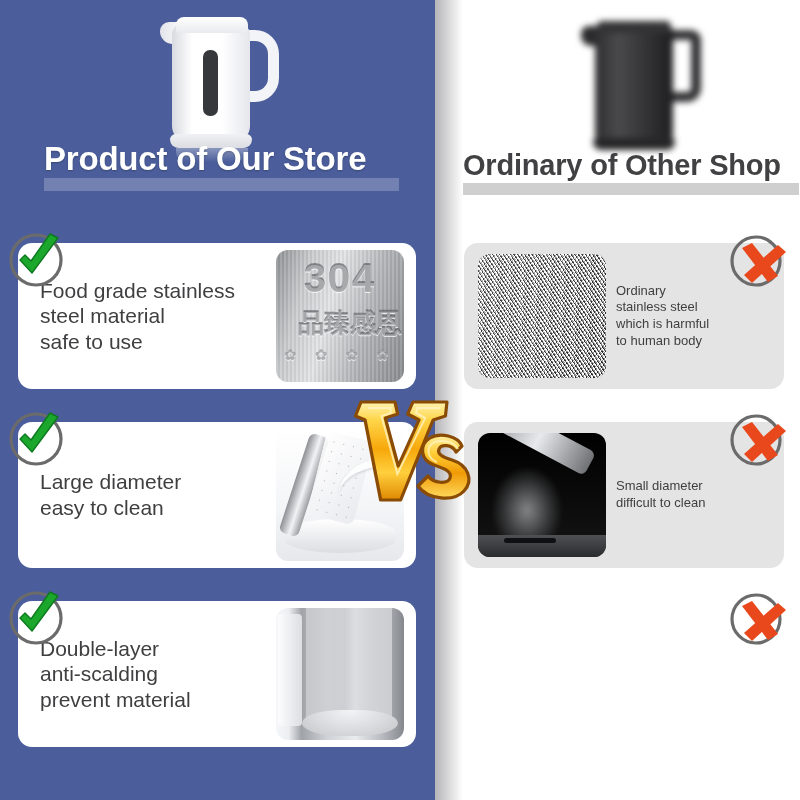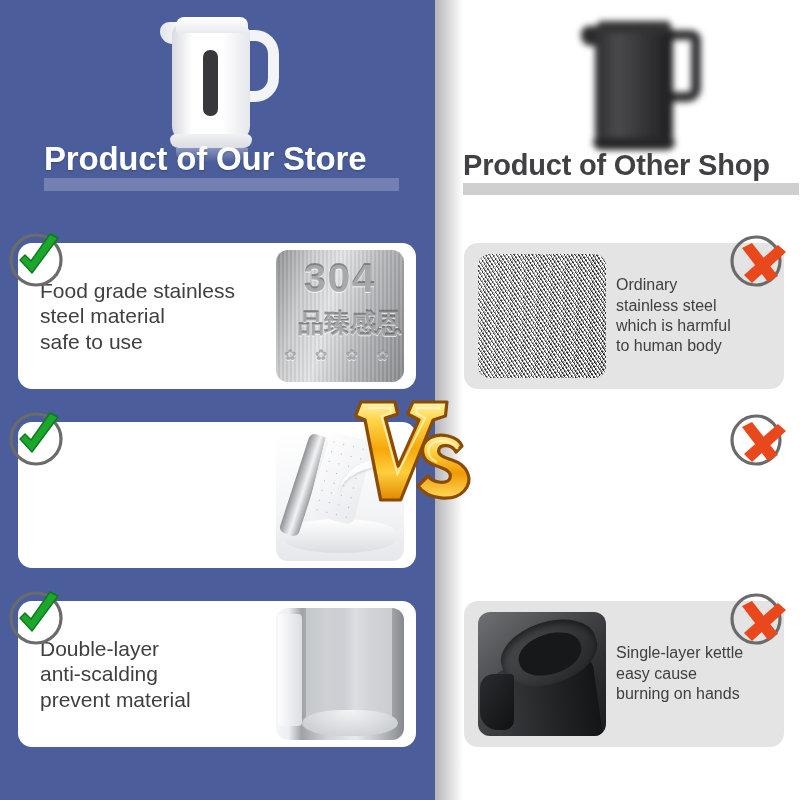--- a/index.html
+++ b/index.html
@@ -199,21 +199,21 @@
 
   .card-text {
     font-size: 21px;
     line-height: 1.22;
     color: #3f3f41;
     white-space: pre-line;
     flex: 0 0 auto;
   }
   .card-left .card-text { width: 215px; }
   .card-right .card-text {
-    font-size: 16px;
+    font-size: 13px;
     line-height: 1.28;
     width: 152px;
     margin-left: 10px;
   }
 
   
   .thumb {
     border-radius: 12px;
     overflow: hidden;
     flex: 0 0 auto;
@@ -471,36 +471,38 @@
     <div class="kettle-dark-handle"></div>
     <div class="kettle-dark-body"></div>
     <div class="kettle-dark-lid"></div>
     <div class="kettle-dark-base"></div>
   </div>
 
   <div class="heading-left-bar"></div>
   <div class="heading heading-left">Product of Our Store</div>
 
   <div class="heading-right-bar"></div>
-  <div class="heading heading-right">Product of Other Shop</div>
+  <div class="heading heading-right">Ordinary of Other Shop</div>
 
   <div class="card card-left card-r1">
     <div class="card-text">Food grade stainless
 steel material
 safe to use</div>
     <div class="thumb thumb-left">
       <div class="art-304">
         <div class="t-num">304</div>
         <div class="t-cjk">品臻感恩</div>
         <div class="t-stars">✿ ✿ ✿ ✿</div>
       </div>
     </div>
   </div>
 
   <div class="card card-left card-r2">
+    <div class="card-text">Large diameter
+easy to clean</div>
     <div class="thumb thumb-left">
       <div class="art-lid">
         <div class="lid-rim"></div>
         <div class="lid-arm"></div>
         <div class="lid-mesh"></div>
         <div class="lid-stream"></div>
       </div>
     </div>
   </div>
 
@@ -520,34 +522,33 @@
   <div class="card card-right card-r1">
     <div class="thumb thumb-right">
       <div class="art-rough"></div>
     </div>
     <div class="card-text">Ordinary
 stainless steel
 which is harmful
 to human body</div>
   </div>
 
-
-  <div class="card card-right card-r3">
+  <div class="card card-right card-r2">
     <div class="thumb thumb-right">
-      <div class="art-darkkettle">
-        <div class="dk-body"></div>
-        <div class="dk-rim"></div>
-        <div class="dk-inner"></div>
-        <div class="dk-spout"></div>
+      <div class="art-steam">
+        <div class="st-bar"></div>
+        <div class="st-cloud"></div>
+        <div class="st-base"></div>
+        <div class="st-slot"></div>
       </div>
     </div>
-    <div class="card-text">Single-layer kettle
-easy cause
-burning on hands</div>
-  </div>
+    <div class="card-text">Small diameter
+difficult to clean</div>
+  </div>
+
 
   <div class="status-icon icon-check-1">
     <svg viewBox="0 0 62 62" width="62" height="62">
       <circle cx="30" cy="30" r="25" fill="none" stroke="#6b6b6b" stroke-width="3.2"></circle>
       <path d="M14 30 L26 43 L52 8 L44 4 L25 31 L19 25 Z" fill="#1ba62c" stroke="#0d7a1e" stroke-width="1.4" stroke-linejoin="round"></path>
     </svg>
   </div>
   <div class="status-icon icon-check-2">
     <svg viewBox="0 0 62 62" width="62" height="62">
       <circle cx="30" cy="30" r="25" fill="none" stroke="#6b6b6b" stroke-width="3.2"></circle>

